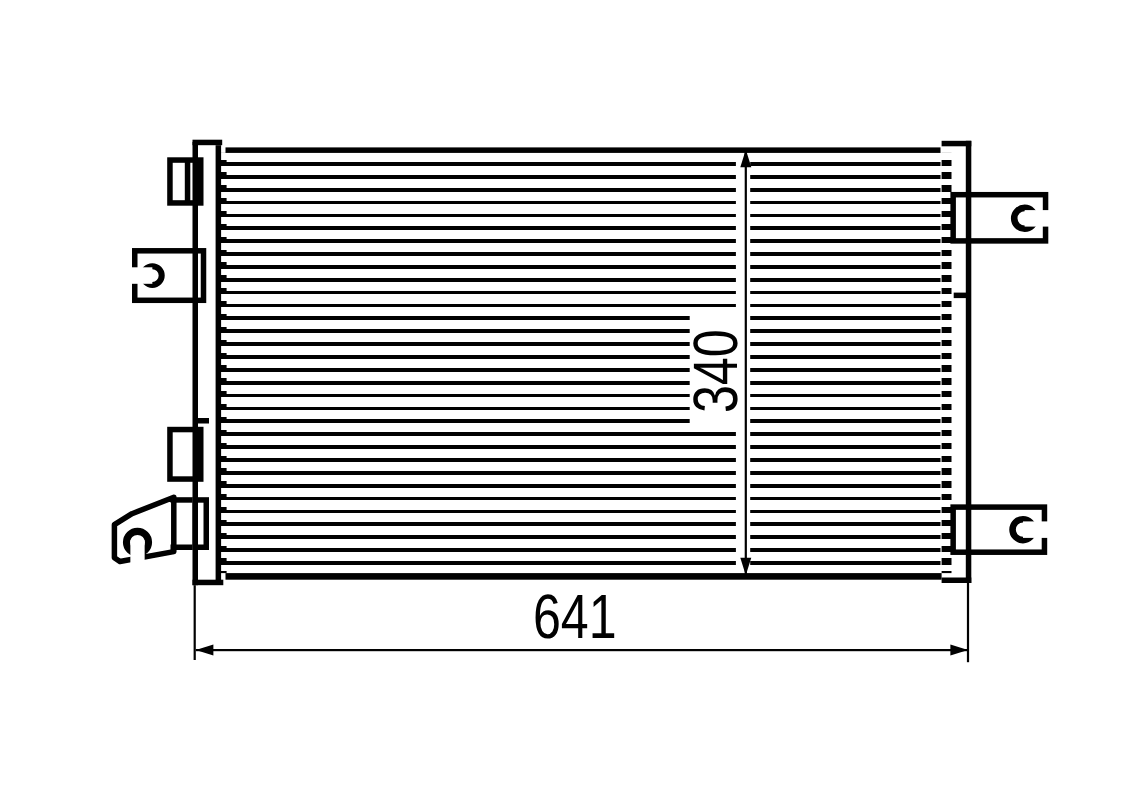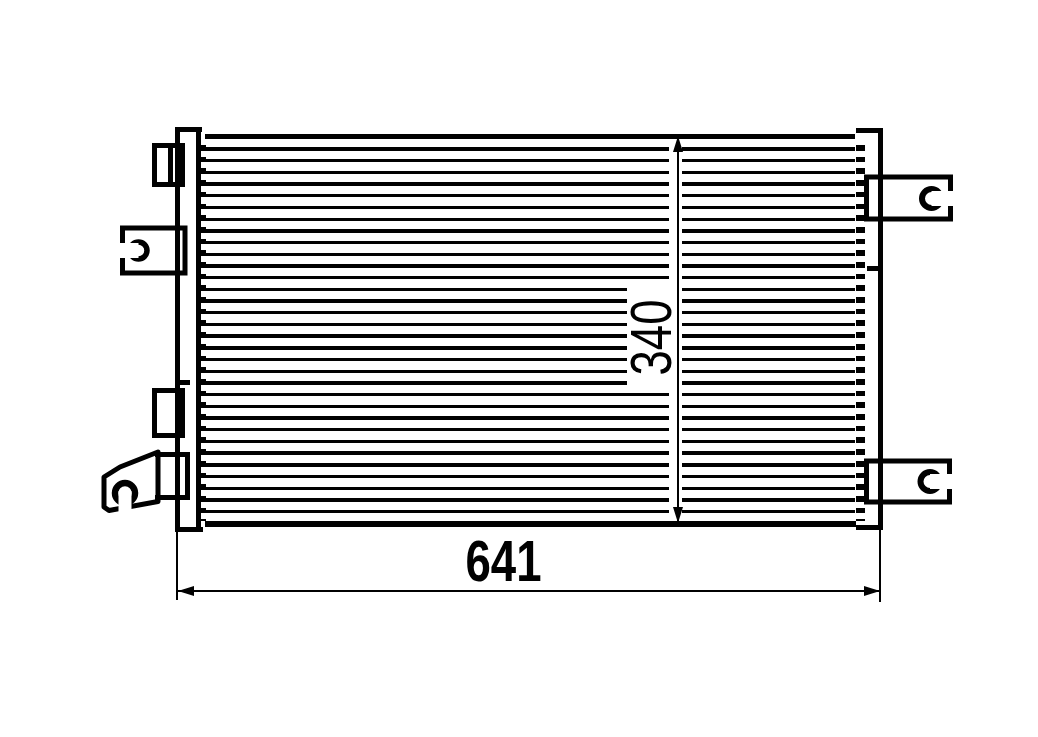--- a/index.html
+++ b/index.html
@@ -93,17 +93,17 @@
   </div>
   <div class="bk" style="left:677px;top:137px;width:2px;height:386px;"></div>
   <div class="arr arr-up" style="left:673px;top:136px;"></div>
   <div class="arr arr-down" style="left:673px;top:507px;"></div>
 
   <div class="bk" style="left:176px;top:532px;width:2px;height:68px;"></div>
   <div class="bk" style="left:879px;top:530px;width:2px;height:72px;"></div>
   <div class="bk" style="left:178px;top:590px;width:702px;height:2px;"></div>
   <div class="arr arr-left" style="left:178px;top:586px;"></div>
   <div class="arr arr-right" style="left:864px;top:586px;"></div>
-  <div class="dim-label" style="left:454px;top:534px;width:100px;height:54px;font-weight:bold;">
+  <div class="dim-label" style="left:473px;top:534px;width:100px;height:54px;">
     <span>641</span>
   </div>
 
 </div>
 
 </body></html>

